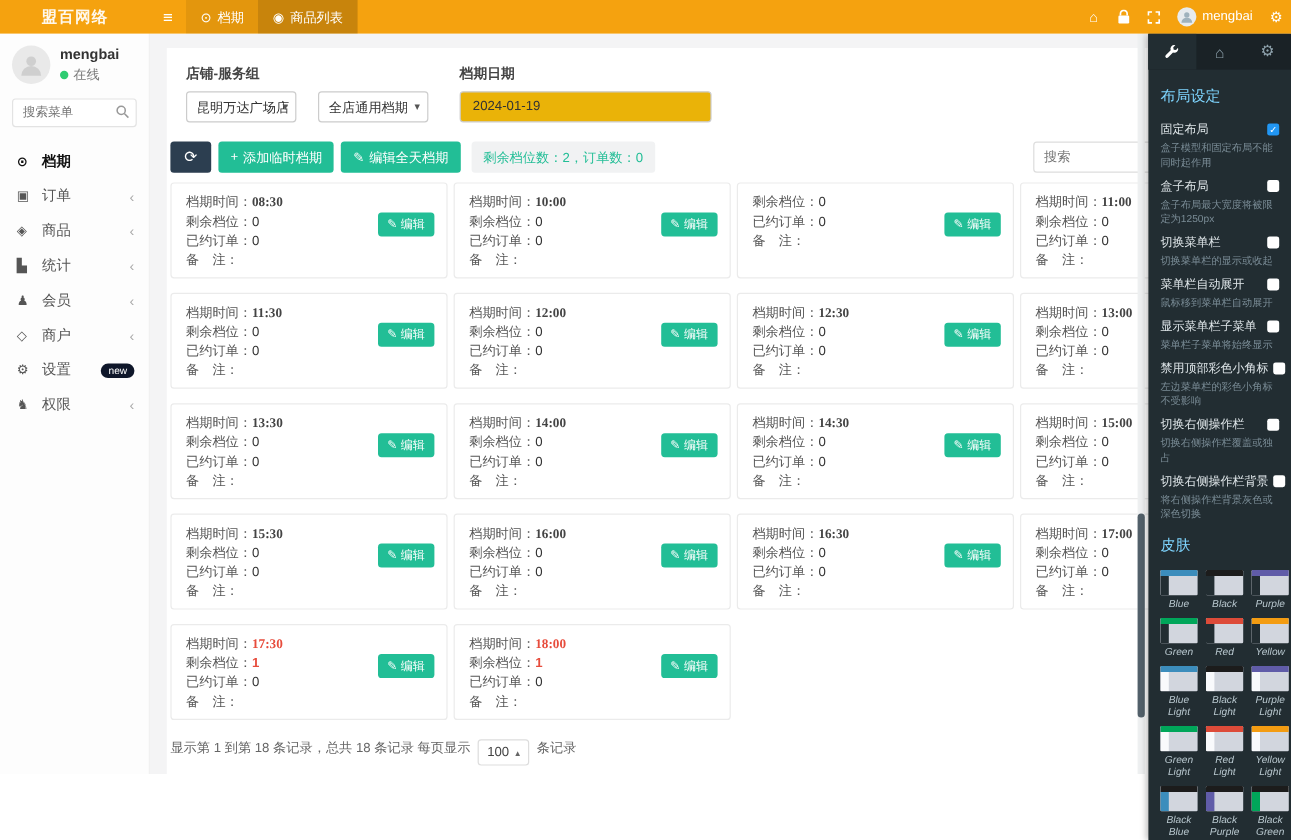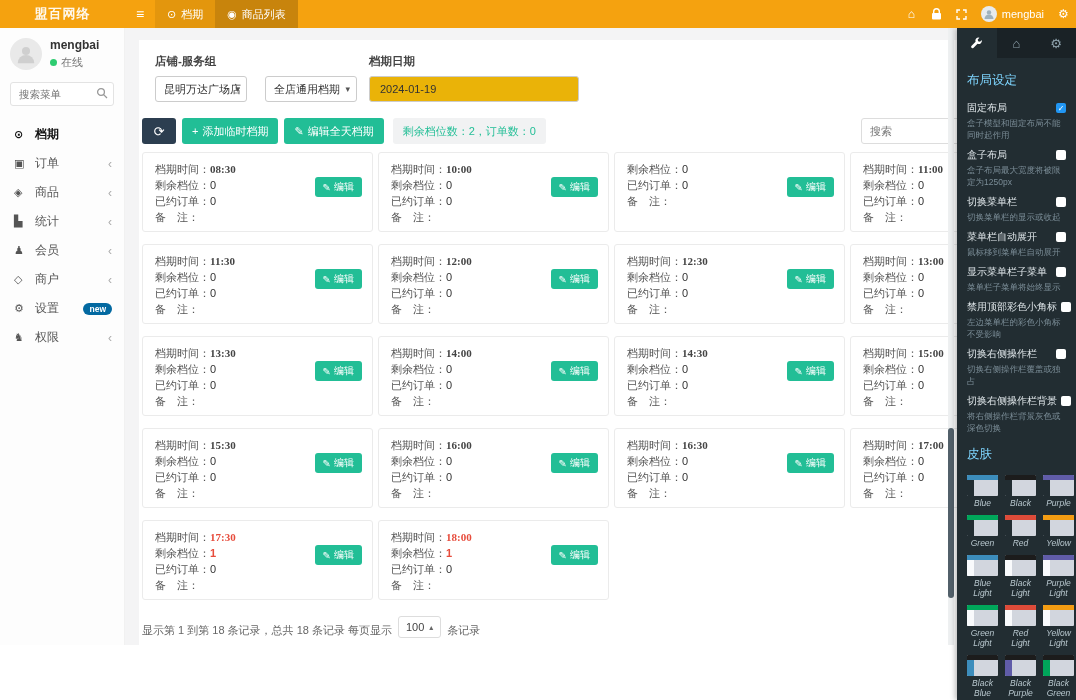--- a/index.html
+++ b/index.html
@@ -30,27 +30,27 @@
   .dot { width:7px; height:7px; border-radius:50%; background:#2ecc71; display:inline-block; }
   .side-search { margin:6px 10px 14px; position:relative; }
   .side-search input { width:100%; height:24px; border:1px solid #e3e3e3; border-radius:3px; padding:0 22px 0 8px; font-size:10.5px; color:#555; outline:none; background:#fff; font-family:inherit; }
   .side-search .mag { position:absolute; right:6px; top:5px; }
   .menu { margin-top:4px; }
   .menu-item { display:flex; align-items:center; height:29px; padding:0 12px 0 14px; font-size:12px; color:#555; cursor:pointer; }
   .menu-item.active { color:#111; font-weight:bold; }
   .mi-icon { width:21px; font-size:11px; }
   .mi-label { flex:1; }
   .mi-chevron { color:#aaa; font-size:12px; }
-  .mi-badge { background:#0369a1; color:#fff; font-size:8.5px; padding:1px 6px; border-radius:7px; font-weight:bold; }
+  .mi-badge { background:#0f172a; color:#fff; font-size:8.5px; padding:1px 6px; border-radius:7px; font-weight:normal; }
 
   
   .main { position:absolute; top:28px; left:125px; right:0; height:617px; background:#f4f4f5; z-index:1; }
   .content-card { position:absolute; left:14px; top:12px; width:922px; min-height:596px; background:#fff; padding:14px 0 16px 16px; }
 
-  .filters { display:flex; gap:12px; }
+  .filters { display:flex; gap:26px; }
   .f-label { display:block; font-size:11.5px; font-weight:bold; color:#444; margin-bottom:7px; }
   .f-row { display:flex; gap:18px; }
   .select { width:92px; height:26px; border:1px solid #ccc; border-radius:3px; background:#fff; font-size:11px; color:#333; display:flex; align-items:center; padding:0 18px 0 8px; position:relative; cursor:pointer; white-space:nowrap; overflow:hidden; }
   .select::after { content:"▾"; position:absolute; right:6px; color:#555; font-size:9px; }
   .date-input { width:210px; height:26px; border:1px solid #ccc; border-radius:3px; font-size:11px; color:#333; padding:0 10px; outline:none; background:#eab308; font-family:inherit; }
 
   .toolbar { margin:16px 0 0 -13px; position:relative; display:flex; gap:6px; align-items:center; height:26px; }
   .btn { height:26px; border:none; border-radius:3px; font-size:11px; color:#fff; display:inline-flex; align-items:center; gap:4px; padding:0 10px; cursor:pointer; font-family:inherit; white-space:nowrap; }
   .btn-dark { background:#2c3e50; width:34px; justify-content:center; font-size:13px; }
   .btn-teal { background:#22be96; }
@@ -58,21 +58,21 @@
   .toolbar-search { position:absolute; left:719px; top:0; width:102px; height:26px; border:1px solid #ddd; border-radius:3px; font-size:11px; padding:0 8px; color:#555; outline:none; background:#fff; font-family:inherit; }
 
   .slot-grid { margin:8px 0 0 -13px; display:grid; grid-template-columns:repeat(4,231px); gap:12px 5px; }
   .slot-card { background:#fff; border:1px solid #ebebeb; border-radius:3px; padding:8px 12px; position:relative; height:80px; font-size:11px; color:#555; line-height:16px; }
   .slot-line { white-space:nowrap; }
   .slot-line .val { color:#333; }
   .time-val { font-weight:bold; color:#444;font-family:Liberation Serif, serif; }
   .slot-card.urgent .time-val, .slot-card.urgent .rem-val { color:#e74c3c; font-weight:bold; }
   .edit-btn { position:absolute; right:10px; top:24px; background:#22be96; color:#fff; border:none; border-radius:3px; font-size:10px; padding:3px 8px; display:inline-flex; gap:3px; align-items:center; cursor:pointer; font-family:inherit; }
 
-  .pagination { margin:16px 0 0 -13px; font-size:11px; color:#666; display:flex; align-items:flex-end; gap:6px; }
+  .pagination { margin:16px 0 0 -13px; font-size:11px; color:#666; display:flex; align-items:flex-start; gap:6px; }
   .page-size { border:1px solid #ddd; border-radius:3px; height:22px; display:inline-flex; align-items:center; padding:0 7px; gap:5px; background:#fff; color:#444; cursor:pointer; }
   .page-size::after { content:"▴"; font-size:8px; color:#666; }
 
   .footer { position:absolute; left:0; bottom:0; width:957px; height:55px; background:#fff; z-index:6; }
 
   .scrollbar { position:absolute; left:948px; top:28px; width:6px; height:617px; background:#eef0f1; z-index:7; }
   .scroll-thumb { position:absolute; left:0; top:400px; width:6px; height:170px; background:#52606a; border-radius:3px; }
 
   
   .panel { position:absolute; top:28px; right:0; width:119px; height:672px; background:#222d32; z-index:20; box-shadow:-2px 0 5px rgba(0,0,0,.25); }

